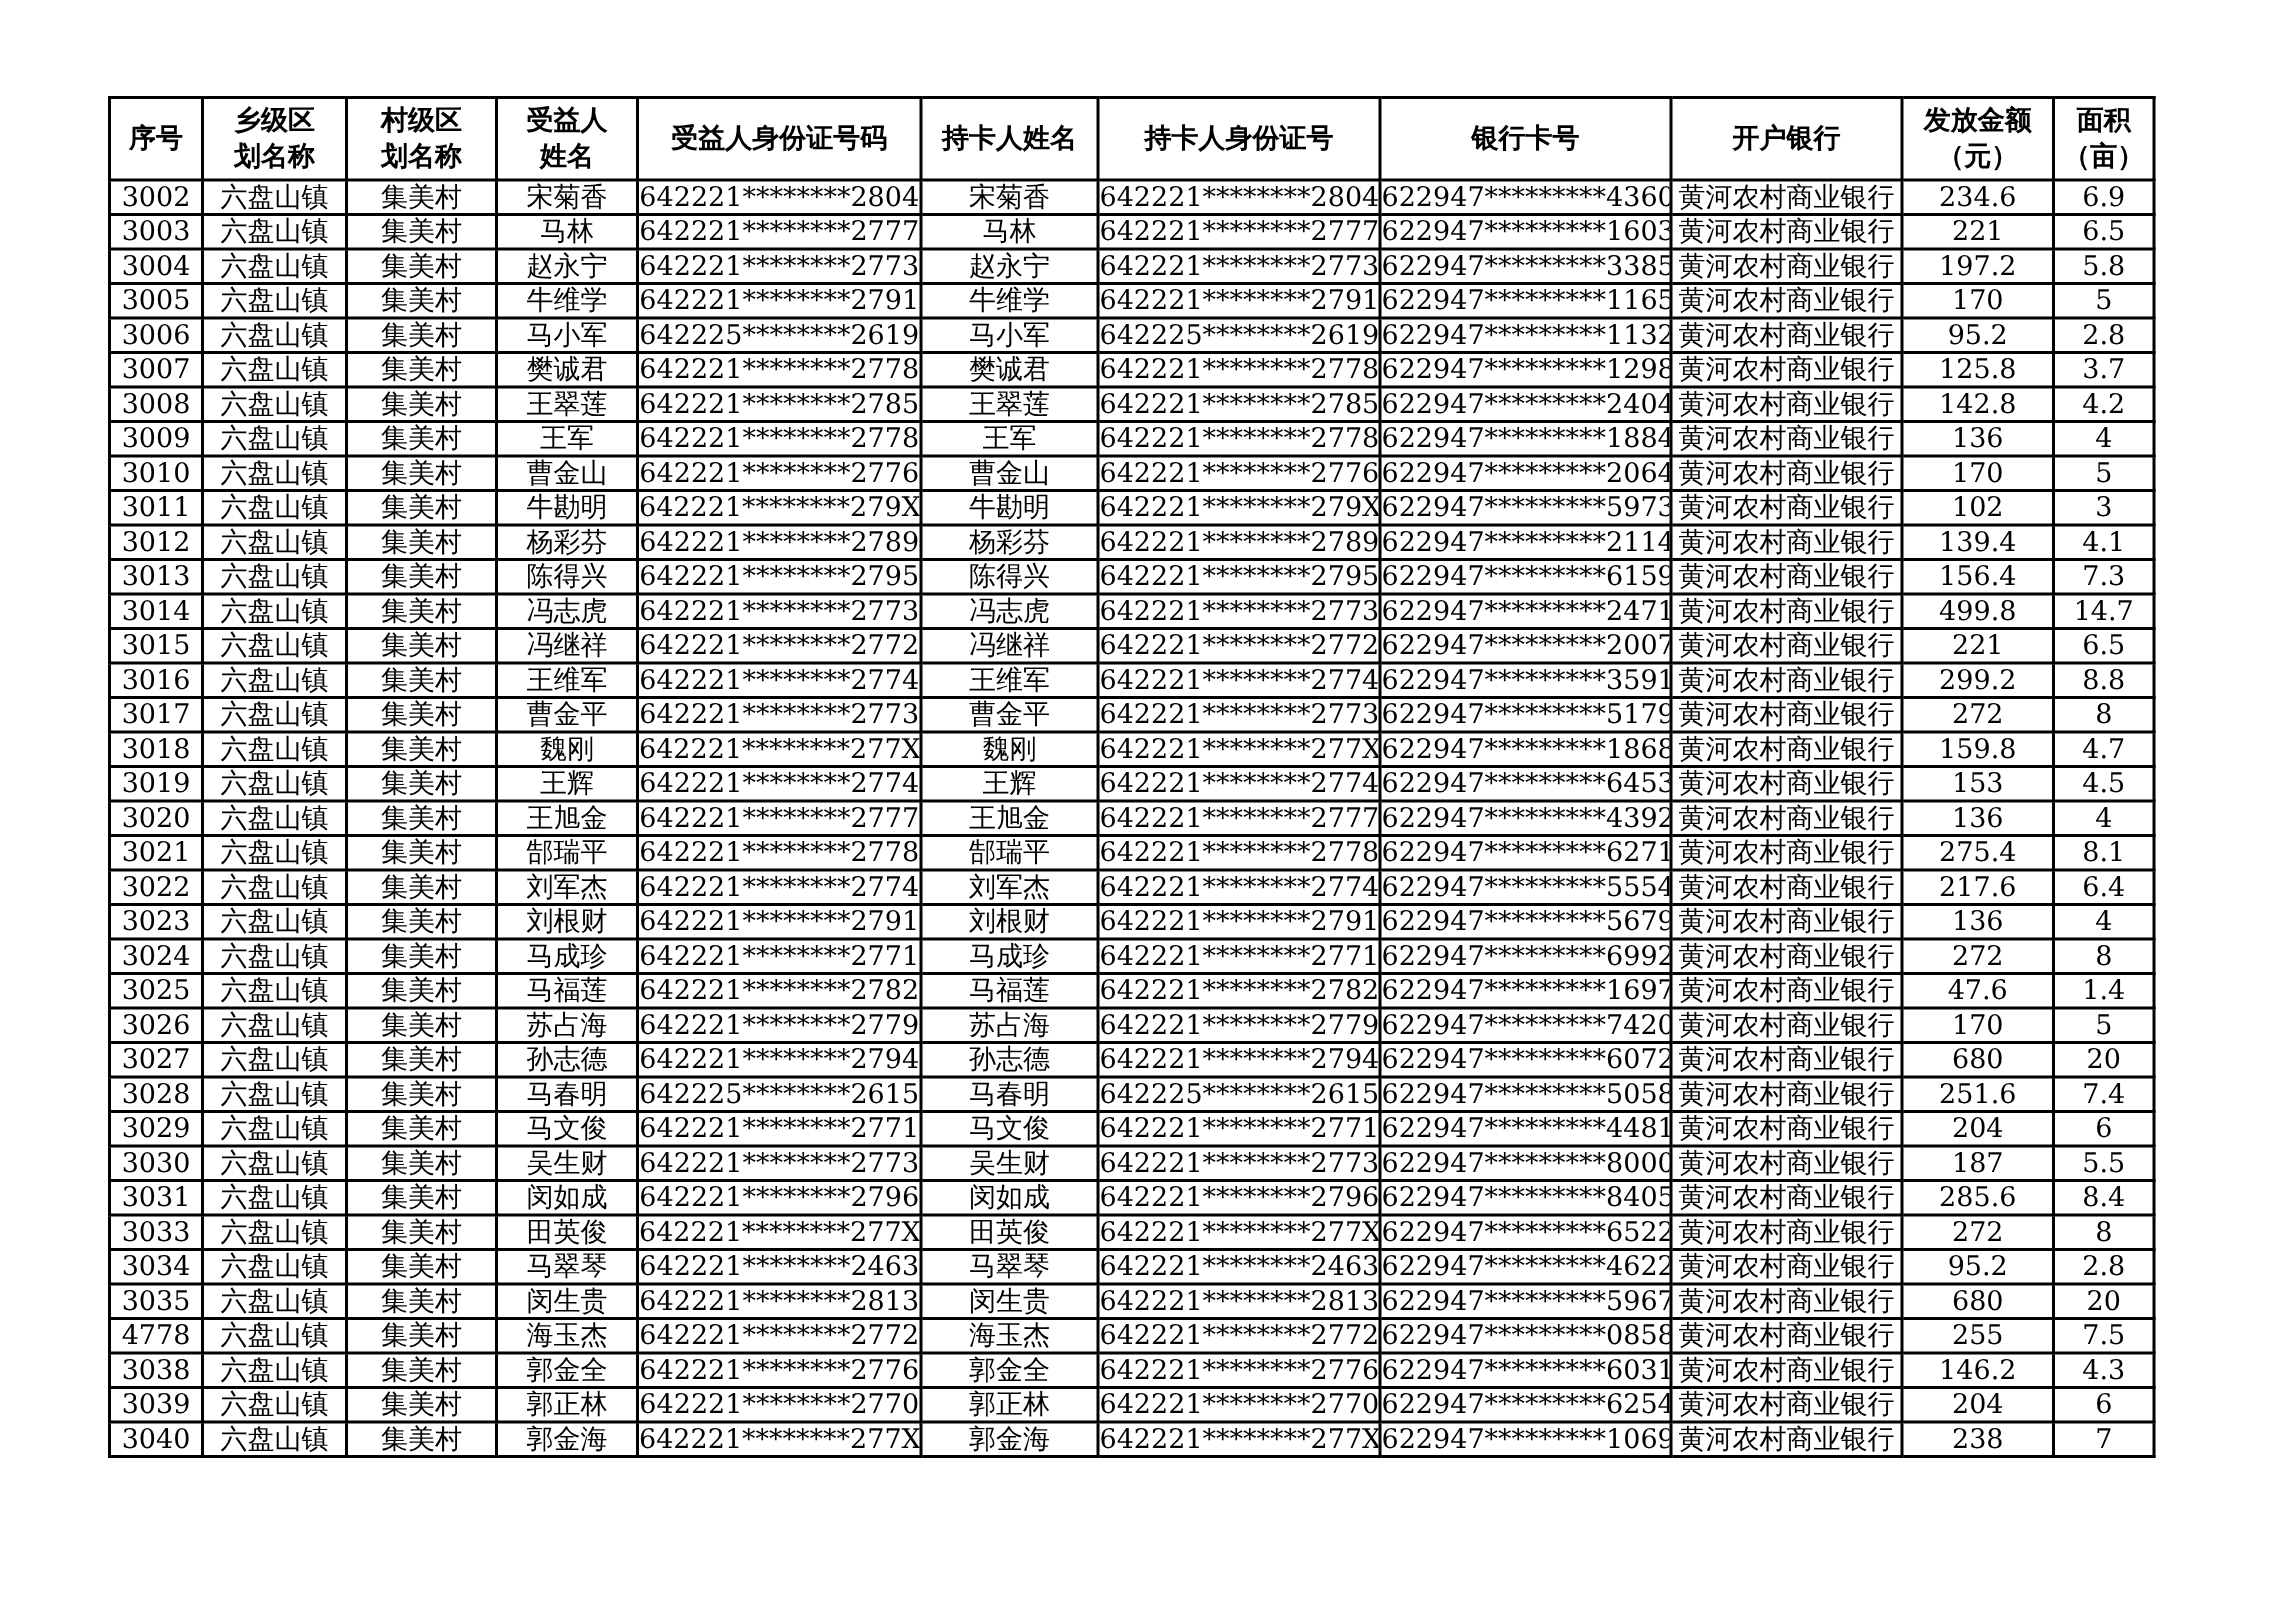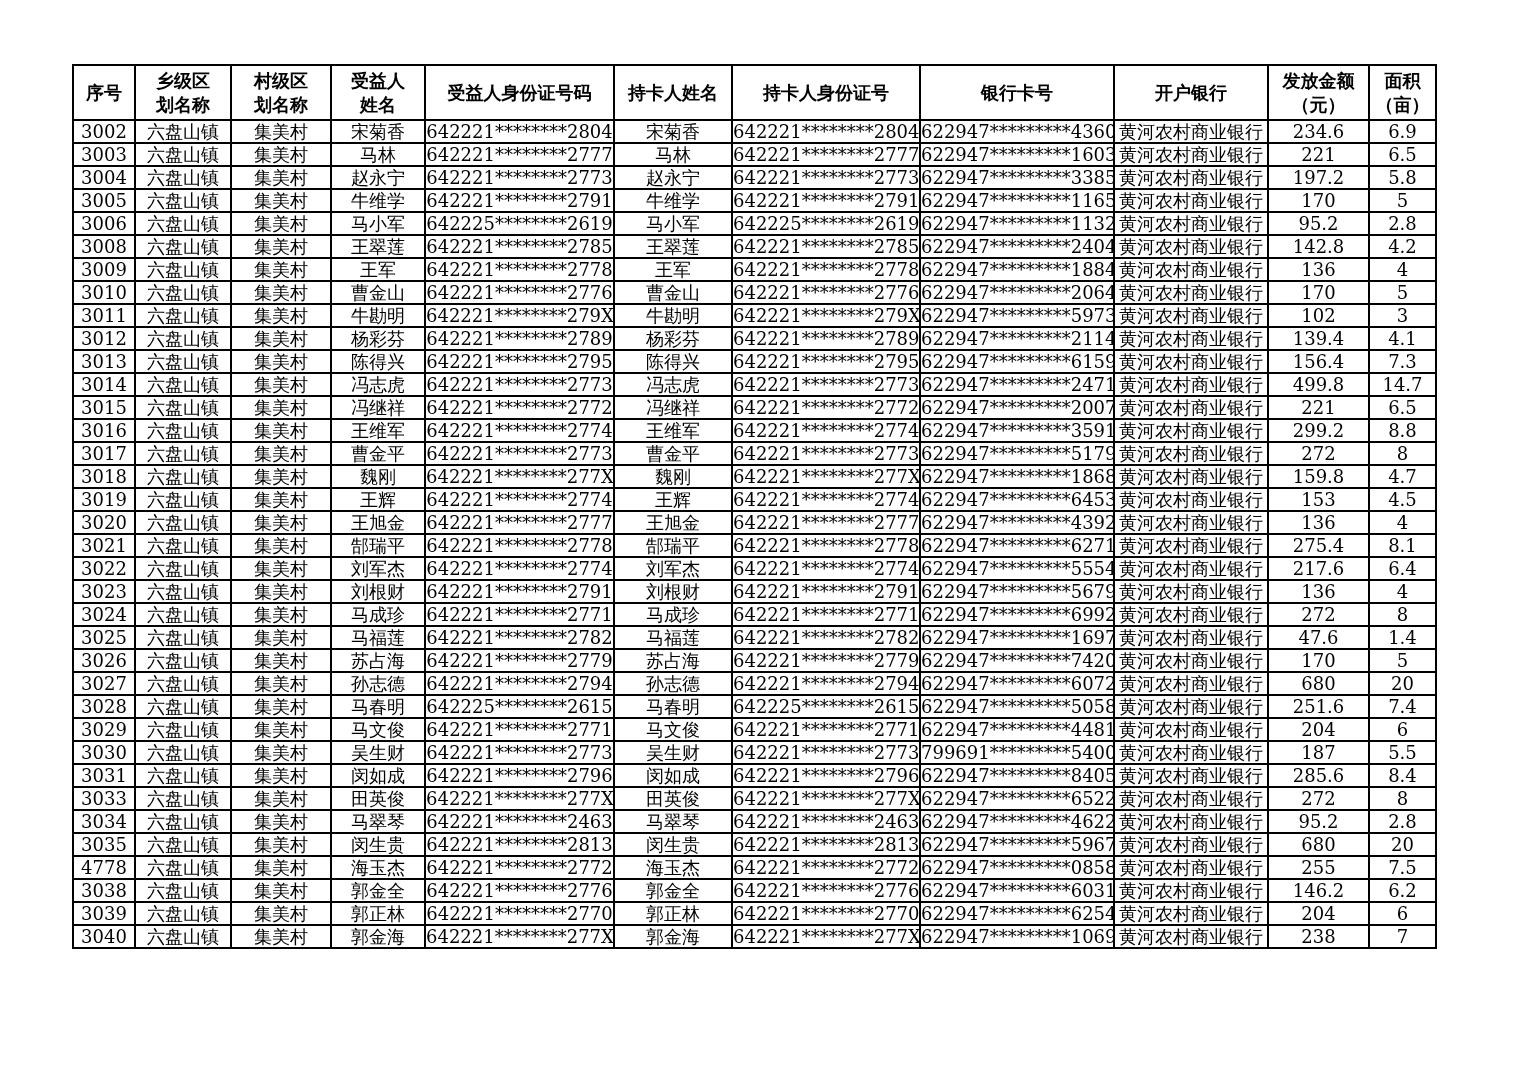--- a/index.html
+++ b/index.html
@@ -159,20 +159,33 @@
           <td>马小军</td>
           <td>642225********2619</td>
           <td>马小军</td>
           <td>642225********2619</td>
           <td>622947*********1132</td>
           <td>黄河农村商业银行</td>
           <td>95.2</td>
           <td>2.8</td>
         </tr>
         <tr>
+          <td>3007</td>
+          <td>六盘山镇</td>
+          <td>集美村</td>
+          <td>樊诚君</td>
+          <td>642221********2778</td>
+          <td>樊诚君</td>
+          <td>642221********2778</td>
+          <td>622947*********1298</td>
+          <td>黄河农村商业银行</td>
+          <td>125.8</td>
+          <td>3.7</td>
+        </tr>
+        <tr>
           <td>3008</td>
           <td>六盘山镇</td>
           <td>集美村</td>
           <td>王翠莲</td>
           <td>642221********2785</td>
           <td>王翠莲</td>
           <td>642221********2785</td>
           <td>622947*********2404</td>
           <td>黄河农村商业银行</td>
           <td>142.8</td>
@@ -452,21 +465,21 @@
           <td>6</td>
         </tr>
         <tr>
           <td>3030</td>
           <td>六盘山镇</td>
           <td>集美村</td>
           <td>吴生财</td>
           <td>642221********2773</td>
           <td>吴生财</td>
           <td>642221********2773</td>
-          <td>799691*********5400</td>
+          <td>622947*********8000</td>
           <td>黄河农村商业银行</td>
           <td>187</td>
           <td>5.5</td>
         </tr>
         <tr>
           <td>3031</td>
           <td>六盘山镇</td>
           <td>集美村</td>
           <td>闵如成</td>
           <td>642221********2796</td>
@@ -533,21 +546,21 @@
           <td>3038</td>
           <td>六盘山镇</td>
           <td>集美村</td>
           <td>郭金全</td>
           <td>642221********2776</td>
           <td>郭金全</td>
           <td>642221********2776</td>
           <td>622947*********6031</td>
           <td>黄河农村商业银行</td>
           <td>146.2</td>
-          <td>6.2</td>
+          <td>4.3</td>
         </tr>
         <tr>
           <td>3039</td>
           <td>六盘山镇</td>
           <td>集美村</td>
           <td>郭正林</td>
           <td>642221********2770</td>
           <td>郭正林</td>
           <td>642221********2770</td>
           <td>622947*********6254</td>

